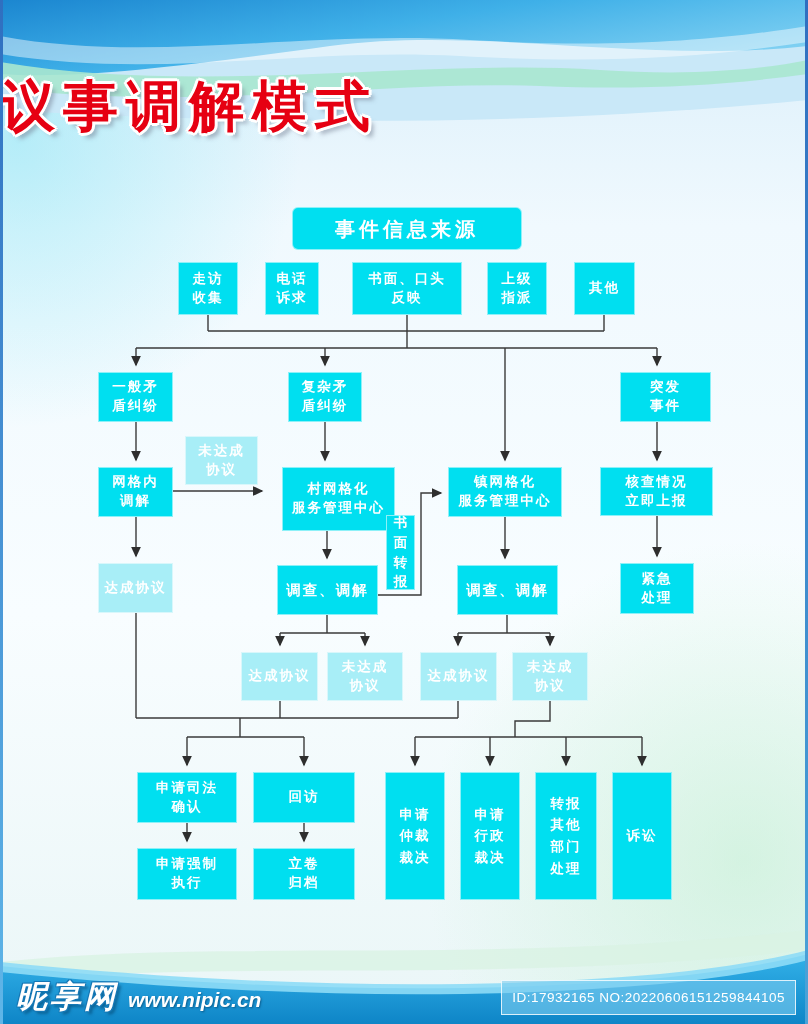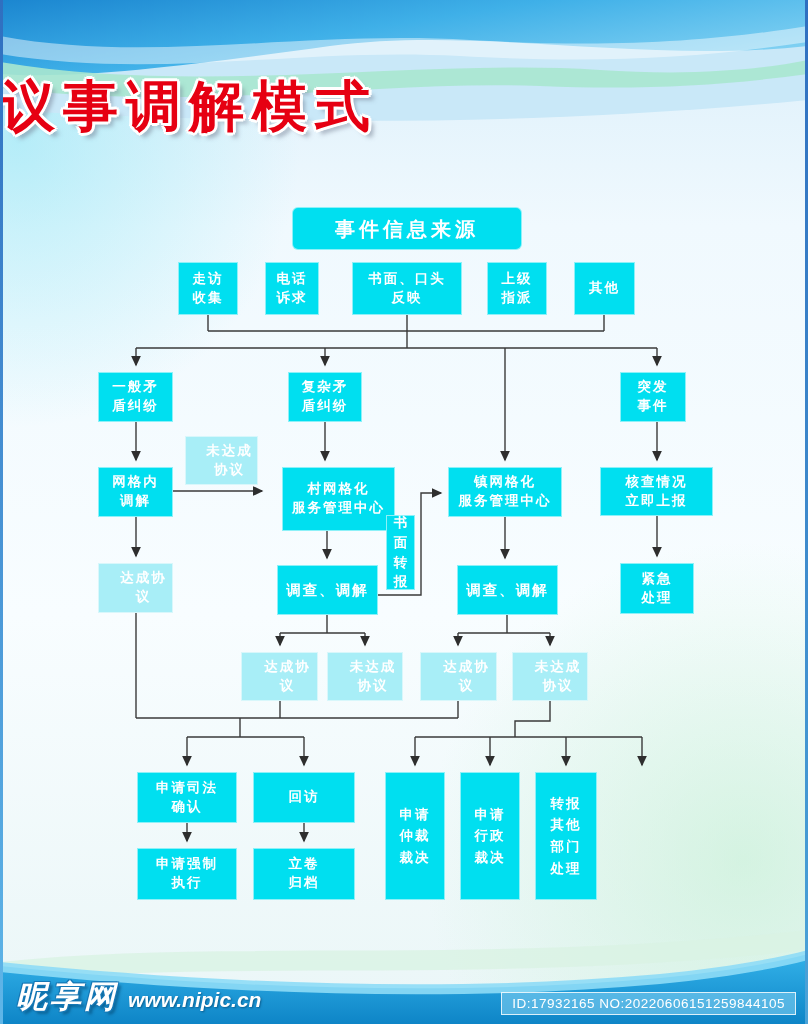--- a/index.html
+++ b/index.html
@@ -26,40 +26,40 @@
       5px 5px 4px rgba(110,120,140,.5);
   }
   .connectors{position:absolute;top:0;left:0;z-index:2;pointer-events:none;}
   .node{
     position:absolute;z-index:3;box-sizing:border-box;
     background:#00dff0;border:1px solid rgba(255,255,255,.55);
     color:#fff;font-weight:bold;font-size:13.5px;line-height:1.4;letter-spacing:2px;
     display:flex;align-items:center;justify-content:center;text-align:center;
     white-space:pre-line;
   }
-  .node.light{background:#a8eef7;padding-left:16px;}
+  .node.light{background:#a8eef7;}
   .node.lg{font-size:20px;letter-spacing:4px;border-radius:6px;}
   .node.md{font-size:14.5px;}
   .node.tall{line-height:1.6;}
   .node.vtext{line-height:1.45;letter-spacing:0;padding:2px 0;}
   .footer-site{
     position:absolute;left:16px;bottom:6px;z-index:6;color:#fff;
     font-style:italic;font-weight:bold;display:flex;align-items:baseline;gap:10px;
   }
   .footer-site .site-name{
     font-size:31px;letter-spacing:3px;
     text-shadow:1px 1px 0 #1577b5,-1px -1px 0 #1577b5,1px -1px 0 #1577b5,-1px 1px 0 #1577b5,3px 3px 3px rgba(0,60,100,.55);
   }
   .footer-site .site-url{
     font-size:21px;text-shadow:1px 1px 2px rgba(0,60,100,.6);
   }
   .id-badge{
     position:absolute;right:12px;bottom:9px;z-index:6;
     background:rgba(125,205,240,.6);border:1px solid rgba(255,255,255,.8);
-    color:#fff;font-size:13.5px;padding:3px 10px;letter-spacing:.5px;
+    color:#fff;font-size:13.5px;padding:9px 10px;letter-spacing:.5px;
   }
 </style>
 </head>
 <body>
 
 <div class="poster">
 
   <svg class="waves-top" width="808" height="132" viewBox="0 0 808 132">
     <defs>
       <linearGradient id="gt" x1="0" y1="0" x2="1" y2="0.6">
@@ -154,21 +154,21 @@
   <div class="node" style="left:352px;top:262px;width:110px;height:53px">书面、口头
 反映</div>
   <div class="node" style="left:487px;top:262px;width:60px;height:53px">上级
 指派</div>
   <div class="node" style="left:574px;top:262px;width:61px;height:53px">其他</div>
 
   <div class="node" style="left:98px;top:372px;width:75px;height:50px">一般矛
 盾纠纷</div>
   <div class="node" style="left:288px;top:372px;width:74px;height:50px">复杂矛
 盾纠纷</div>
-  <div class="node" style="left:620px;top:372px;width:66px;height:50px">突发
+  <div class="node" style="left:620px;top:372px;width:91px;height:50px">突发
 事件</div>
 
   <div class="node light" style="left:185px;top:436px;width:73px;height:49px">未达成
 协议</div>
 
   <div class="node" style="left:98px;top:467px;width:75px;height:50px">网格内
 调解</div>
   <div class="node" style="left:282px;top:467px;width:113px;height:64px">村网格化
 服务管理中心</div>
   <div class="node" style="left:448px;top:467px;width:114px;height:50px">镇网格化
@@ -205,20 +205,21 @@
   <div class="node tall" style="left:385px;top:772px;width:60px;height:128px">申请
 仲裁
 裁决</div>
   <div class="node tall" style="left:460px;top:772px;width:60px;height:128px">申请
 行政
 裁决</div>
   <div class="node tall" style="left:535px;top:772px;width:62px;height:128px">转报
 其他
 部门
 处理</div>
+  <div class="node tall" style="left:612px;top:772px;width:60px;height:128px">诉讼</div>
 
   <div class="footer-site">
     <span class="site-name">昵享网</span>
     <span class="site-url">www.nipic.cn</span>
   </div>
   <div class="id-badge">ID:17932165 NO:20220606151259844105</div>
 
 </div>
 
 </body></html>

